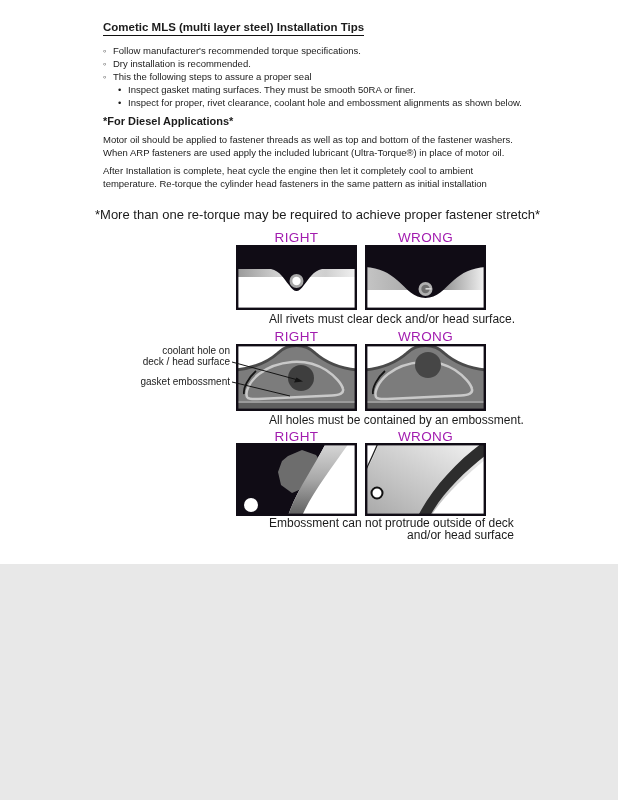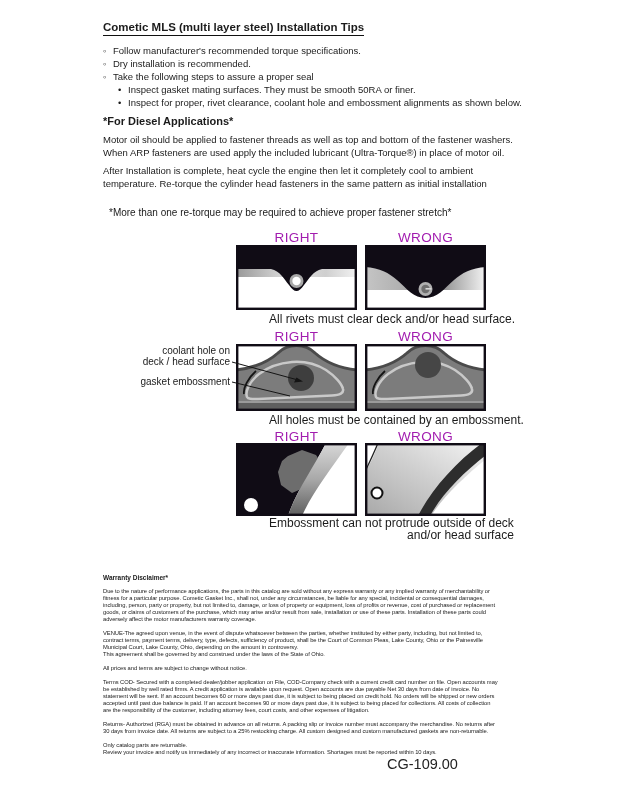--- a/index.html
+++ b/index.html
@@ -1,34 +1,34 @@
 <!DOCTYPE html>
 <html><head>
 <meta charset="utf-8">
 <style>
   html,body{margin:0;padding:0;background:#e8e8e8;}
-  #page{position:relative;width:618px;height:800px;background:#ffffff;overflow:hidden;
+  #page{position:relative;width:618px;height:564px;background:#ffffff;overflow:hidden;
         font-family:"Liberation Sans","DejaVu Sans",sans-serif;color:#1b1b1b;}
   .abs{position:absolute;}
   .nw{white-space:nowrap;}
   
   .title{left:103px;top:21px;font-size:11.5px;font-weight:bold;
          border-bottom:1.6px solid #101010;padding-bottom:2px;}
   
   .bullets{left:103px;top:44px;font-size:9.5px;}
   .brow{height:13px;line-height:13px;display:flex;}
   .bglyph{width:10px;}
   .brow.sub{padding-left:15px;}
   
   .dheading{left:103px;top:115px;font-size:11px;font-weight:bold;}
   .para{font-size:9.5px;}
   .para div{height:13px;line-height:13px;white-space:nowrap;}
   .p1{left:103px;top:133px;}
   .p2{left:103px;top:164px;}
-  .note{left:109px;top:207px;font-size:10px;}
+  .note{left:95px;top:207px;font-size:13px;}
   
   .dglabel{width:121px;text-align:center;font-size:13.5px;letter-spacing:.4px;color:#a21caf;}
   .lab-r1{left:236px;top:230px;} .lab-w1{left:365px;top:230px;}
   .lab-r2{left:236px;top:329px;} .lab-w2{left:365px;top:329px;}
   .lab-r3{left:236px;top:429px;} .lab-w3{left:365px;top:429px;}
   .panel{width:121px;display:block;}
   .pan-r1{left:236px;top:245px;} .pan-w1{left:365px;top:245px;}
   .pan-r2{left:236px;top:344px;} .pan-w2{left:365px;top:344px;}
   .pan-r3{left:236px;top:443px;} .pan-w3{left:365px;top:443px;}
   .caption{left:237px;font-size:12px;margin-left:32px;}
@@ -54,21 +54,21 @@
     <div class="brow nw">
       <span class="bglyph">◦</span>
       <span>Follow manufacturer's recommended torque specifications.</span>
     </div>
     <div class="brow nw">
       <span class="bglyph">◦</span>
       <span>Dry installation is recommended.</span>
     </div>
     <div class="brow nw">
       <span class="bglyph">◦</span>
-      <span>Take the following steps to assure a proper seal</span>
+      <span>This the following steps to assure a proper seal</span>
     </div>
     <div class="brow sub nw">
       <span class="bglyph">•</span>
       <span>Inspect gasket mating surfaces.  They must be smooth 50RA or finer.</span>
     </div>
     <div class="brow sub nw">
       <span class="bglyph">•</span>
       <span>Inspect for proper, rivet clearance, coolant hole and embossment alignments as shown below.</span>
     </div>
   </div>

